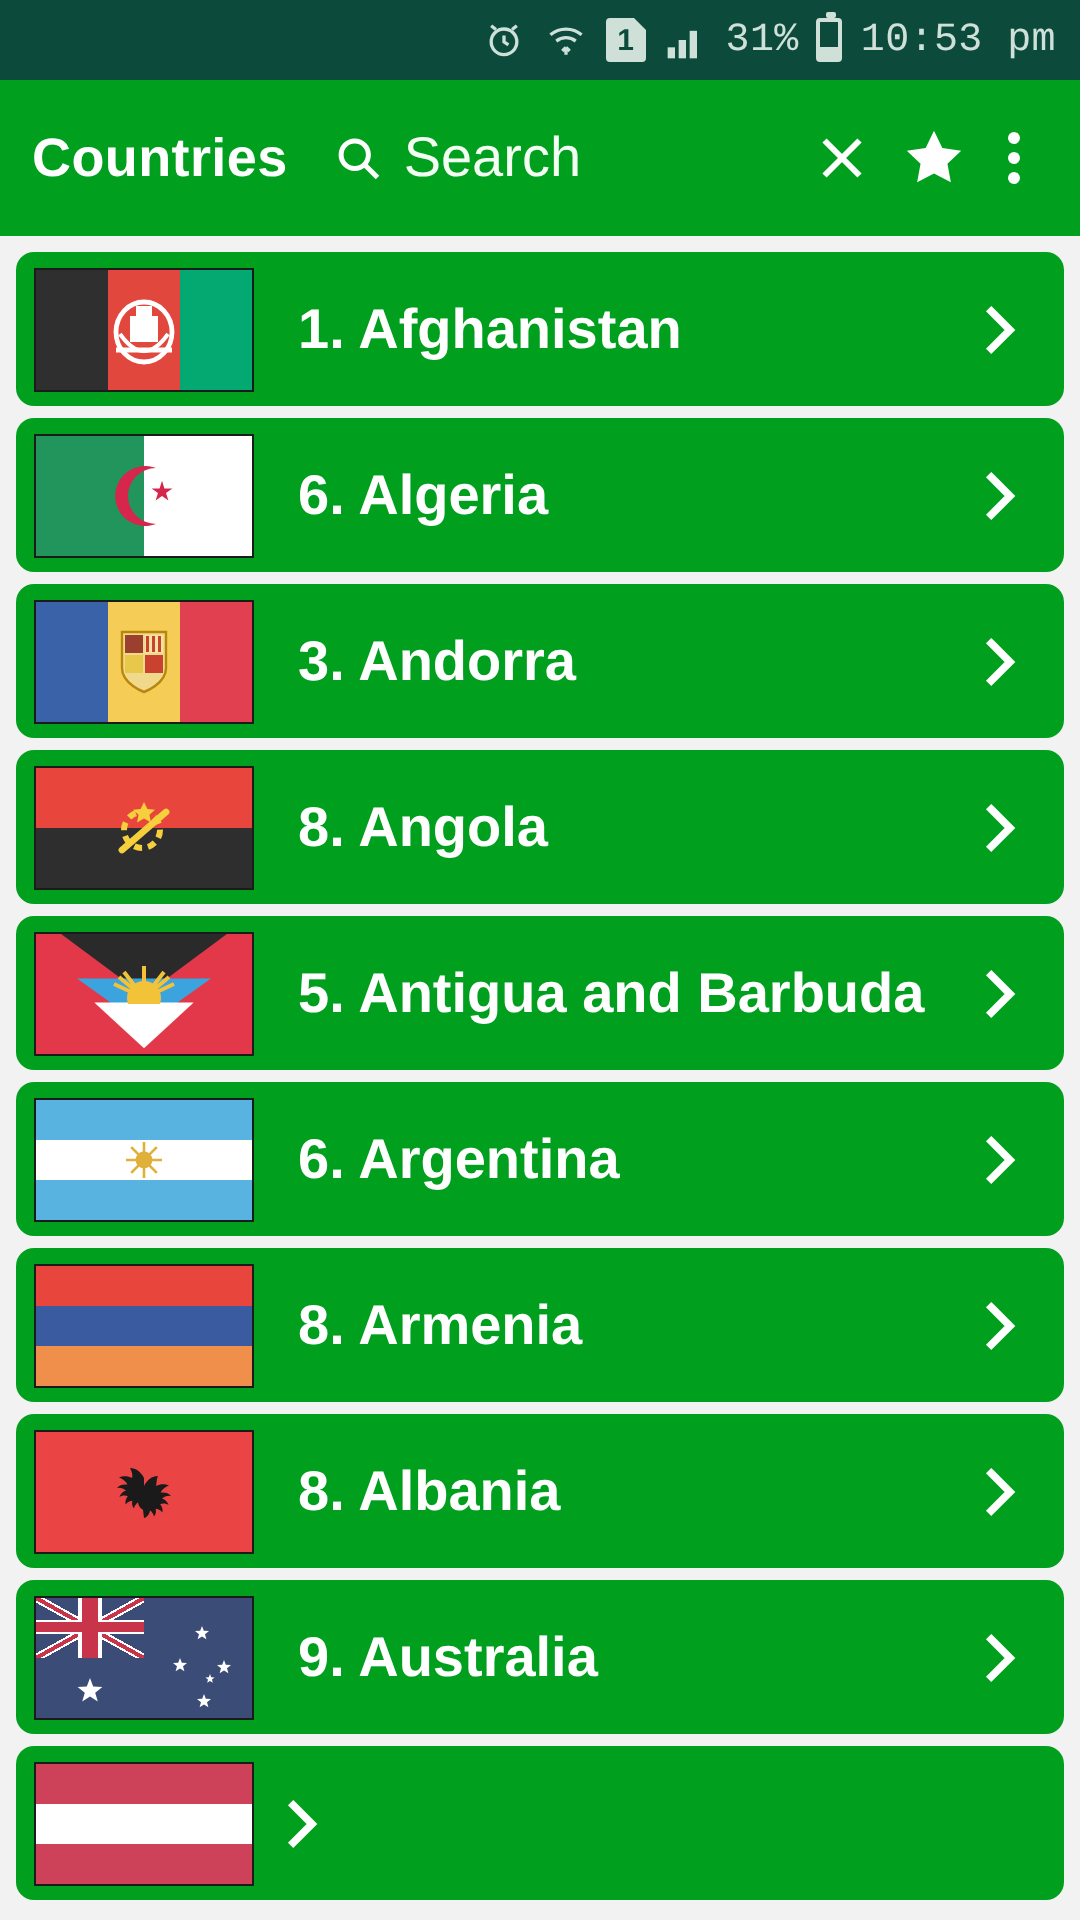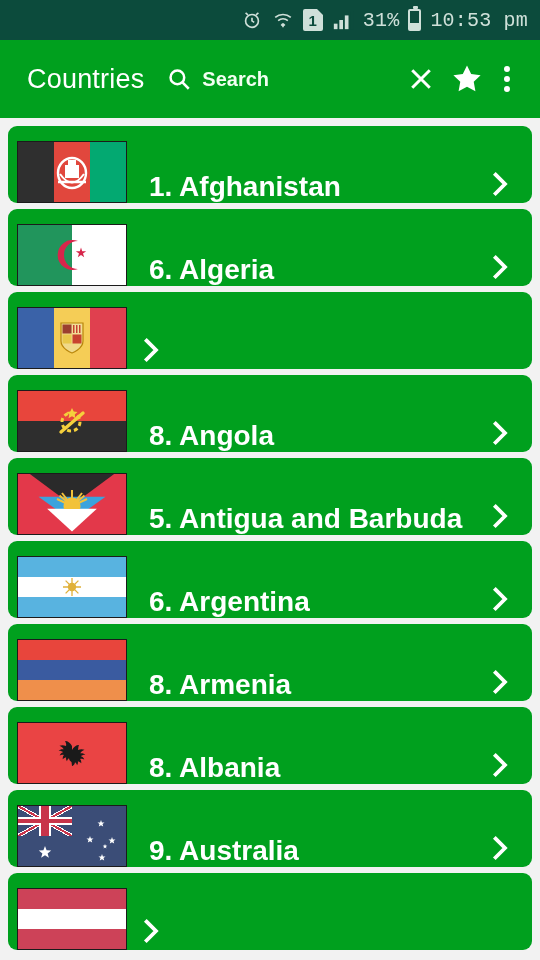--- a/index.html
+++ b/index.html
@@ -40,35 +40,35 @@
     content:""; position:absolute; top:-5px; left:3px;
     width:5px; height:3px; background:#cfe0d9; border-radius:1px;
   }
 
   
   .appbar {
     height:78px; background:#00a01e;
     display:flex; align-items:center; padding:0 16px;
   }
   .app-title {
-    color:#fff; font-size:27px; font-weight:normal; letter-spacing:.2px;
-    margin-right:22px; white-space:nowrap;margin-left:11px;
+    color:#fff; font-size:27px; font-weight:bold; letter-spacing:.2px;
+    margin-right:22px; white-space:nowrap;
   }
   .search-wrap { display:flex; align-items:center; gap:10px; flex:1; }
-  .search-placeholder { color:#f2fff2; font-size:20px;font-weight:bold; }
+  .search-placeholder { color:#f2fff2; font-size:28px; }
   .bar-icon {
     width:46px; display:flex; align-items:center; justify-content:center;
     flex:0 0 auto;
   }
 
   
   .list { background:#f2f2f2; height:842px; overflow:hidden; }
   .row {
     margin:6px 8px 0 8px; height:77px; background:#00a01e;
-    border-radius:9px; display:flex; align-items:flex-end;
+    border-radius:9px; display:flex; align-items:center;
     padding:0 8px 0 9px;
   }
   .row:first-child { margin-top:8px; }
   .flag {
     width:110px; height:62px; flex:0 0 110px;
     border:1px solid #1b1b1b; position:relative; overflow:hidden;
     background:#fff;
   }
   .row-label {
     color:#fff; font-size:28px; font-weight:bold;
@@ -210,20 +210,21 @@
               <g fill="#c8422f">
                 <rect x="14" y="4" width="1.5" height="8"></rect>
                 <rect x="17" y="4" width="1.5" height="8"></rect>
                 <rect x="20" y="4" width="1.5" height="8"></rect>
               </g>
               <rect x="3.5" y="13.5" width="9" height="9" fill="#e8c84a"></rect>
               <rect x="13.5" y="13.5" width="9" height="9" fill="#c8422f"></rect>
             </svg>
           </div>
         </div>
+     <div class="row-label">3. Andorra</div>
      <div class="chev">
           <svg width="30" height="38" viewBox="0 0 24 24" fill="none" stroke="#ffffff" stroke-width="3" stroke-linecap="square">
             <path d="M8.5 4.5 16 12l-7.5 7.5"></path>
           </svg>
         </div>
       </div>
       <div class="row">
         <div class="flag">
           <div class="h2">
             <div style="background:#e8453c"></div>

